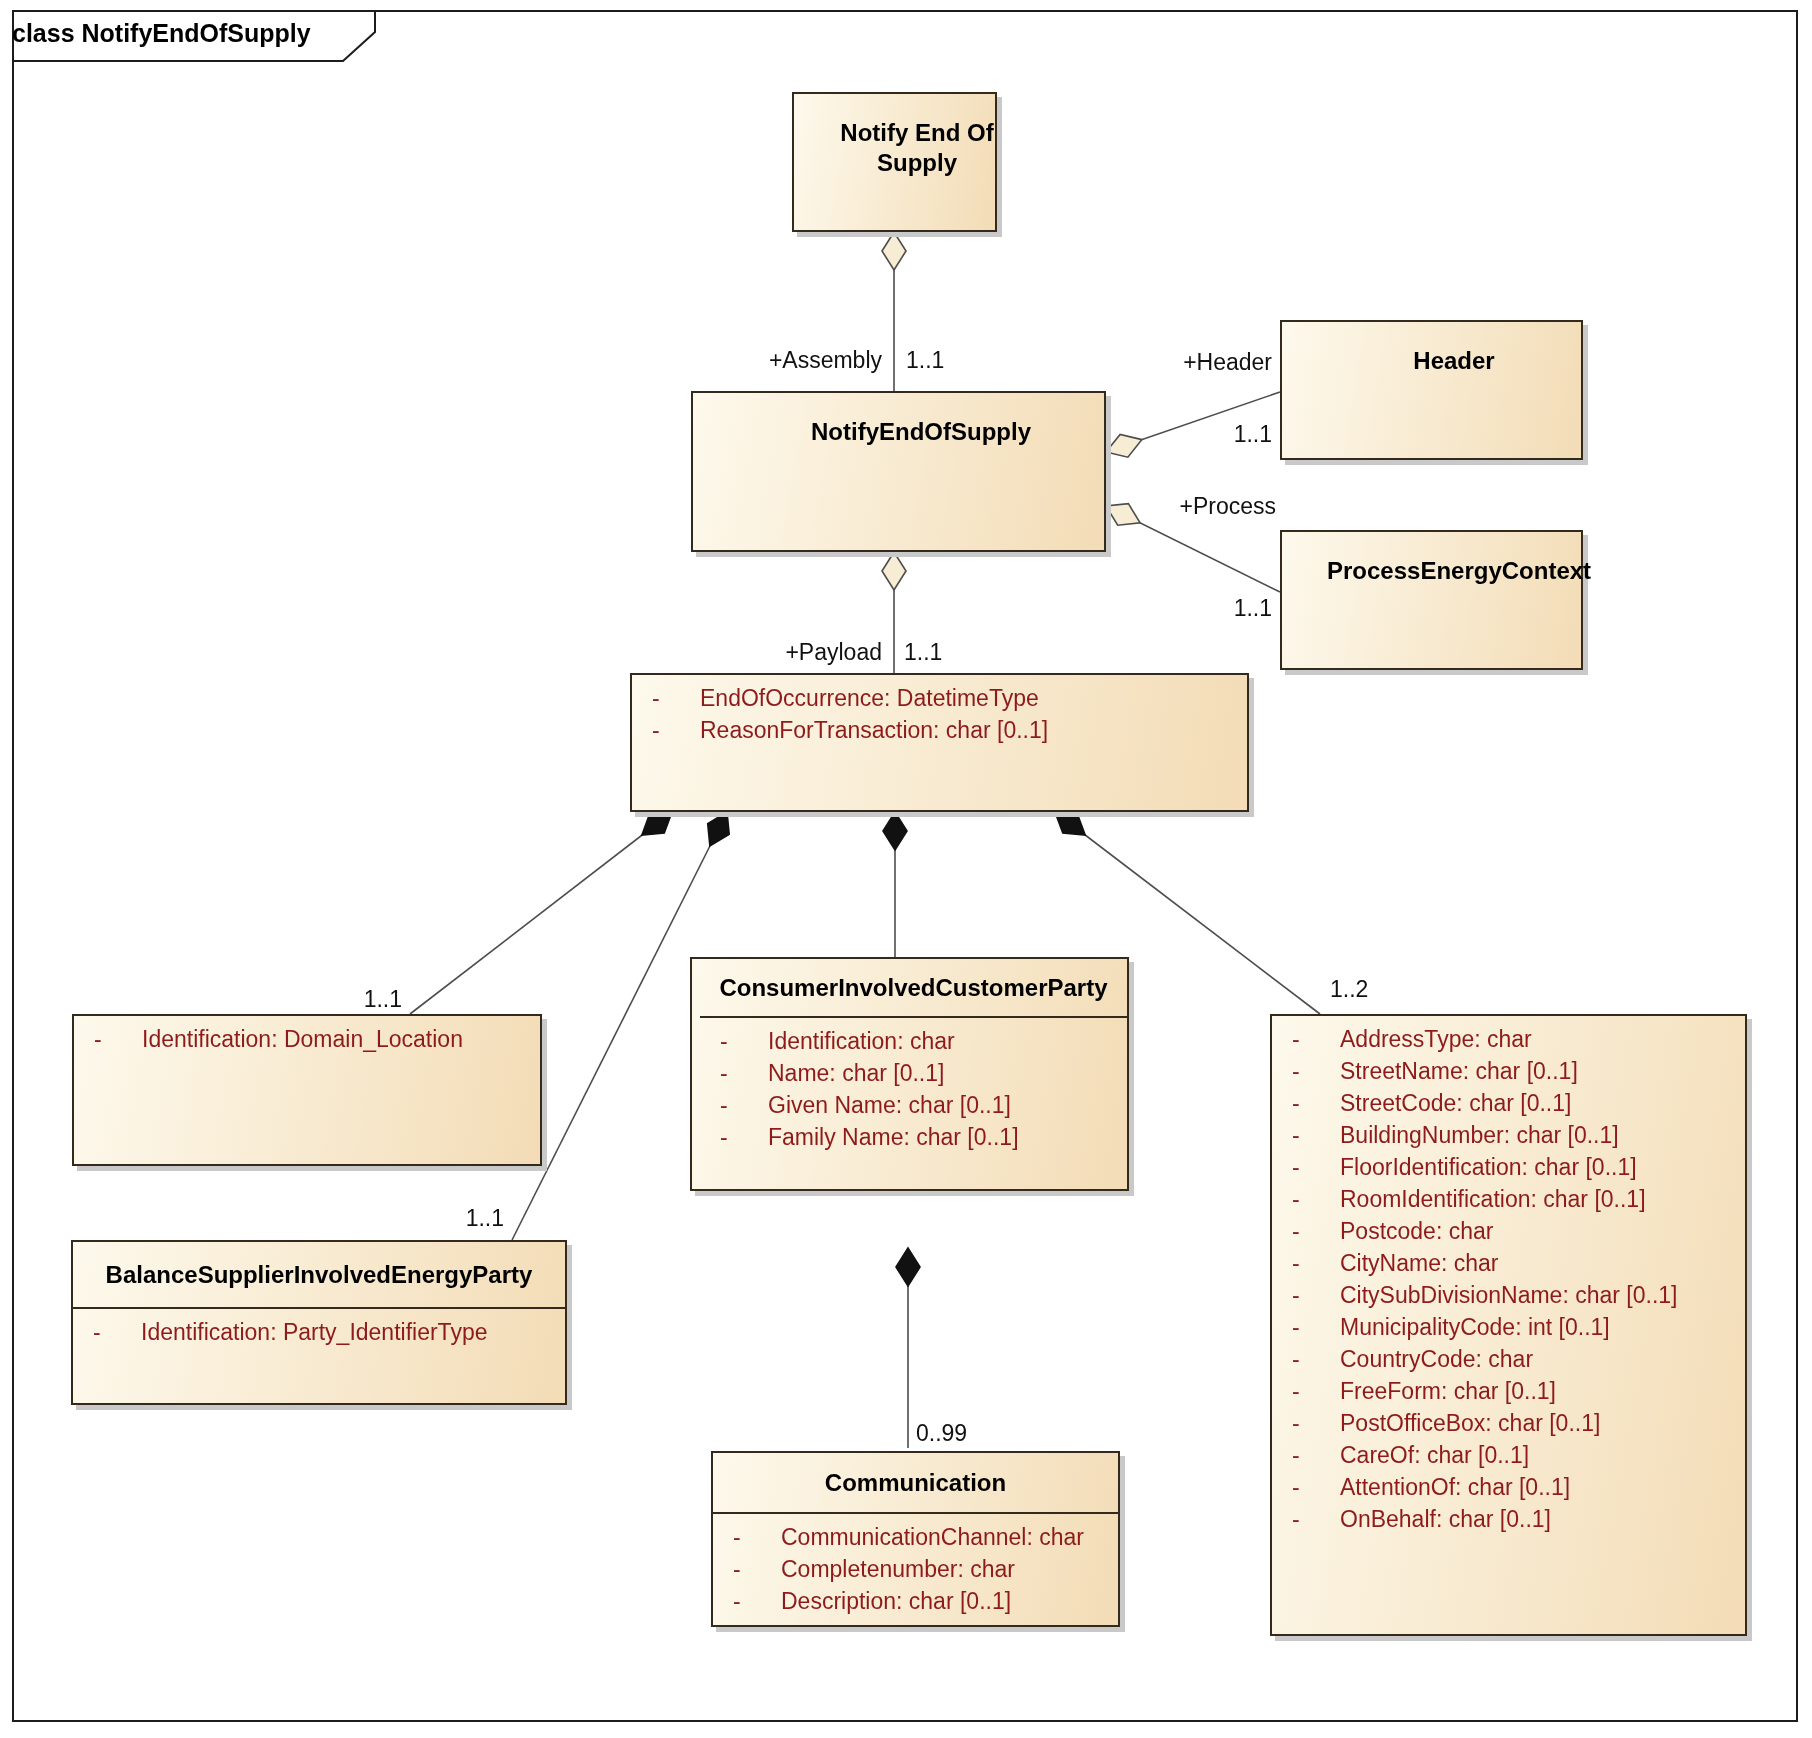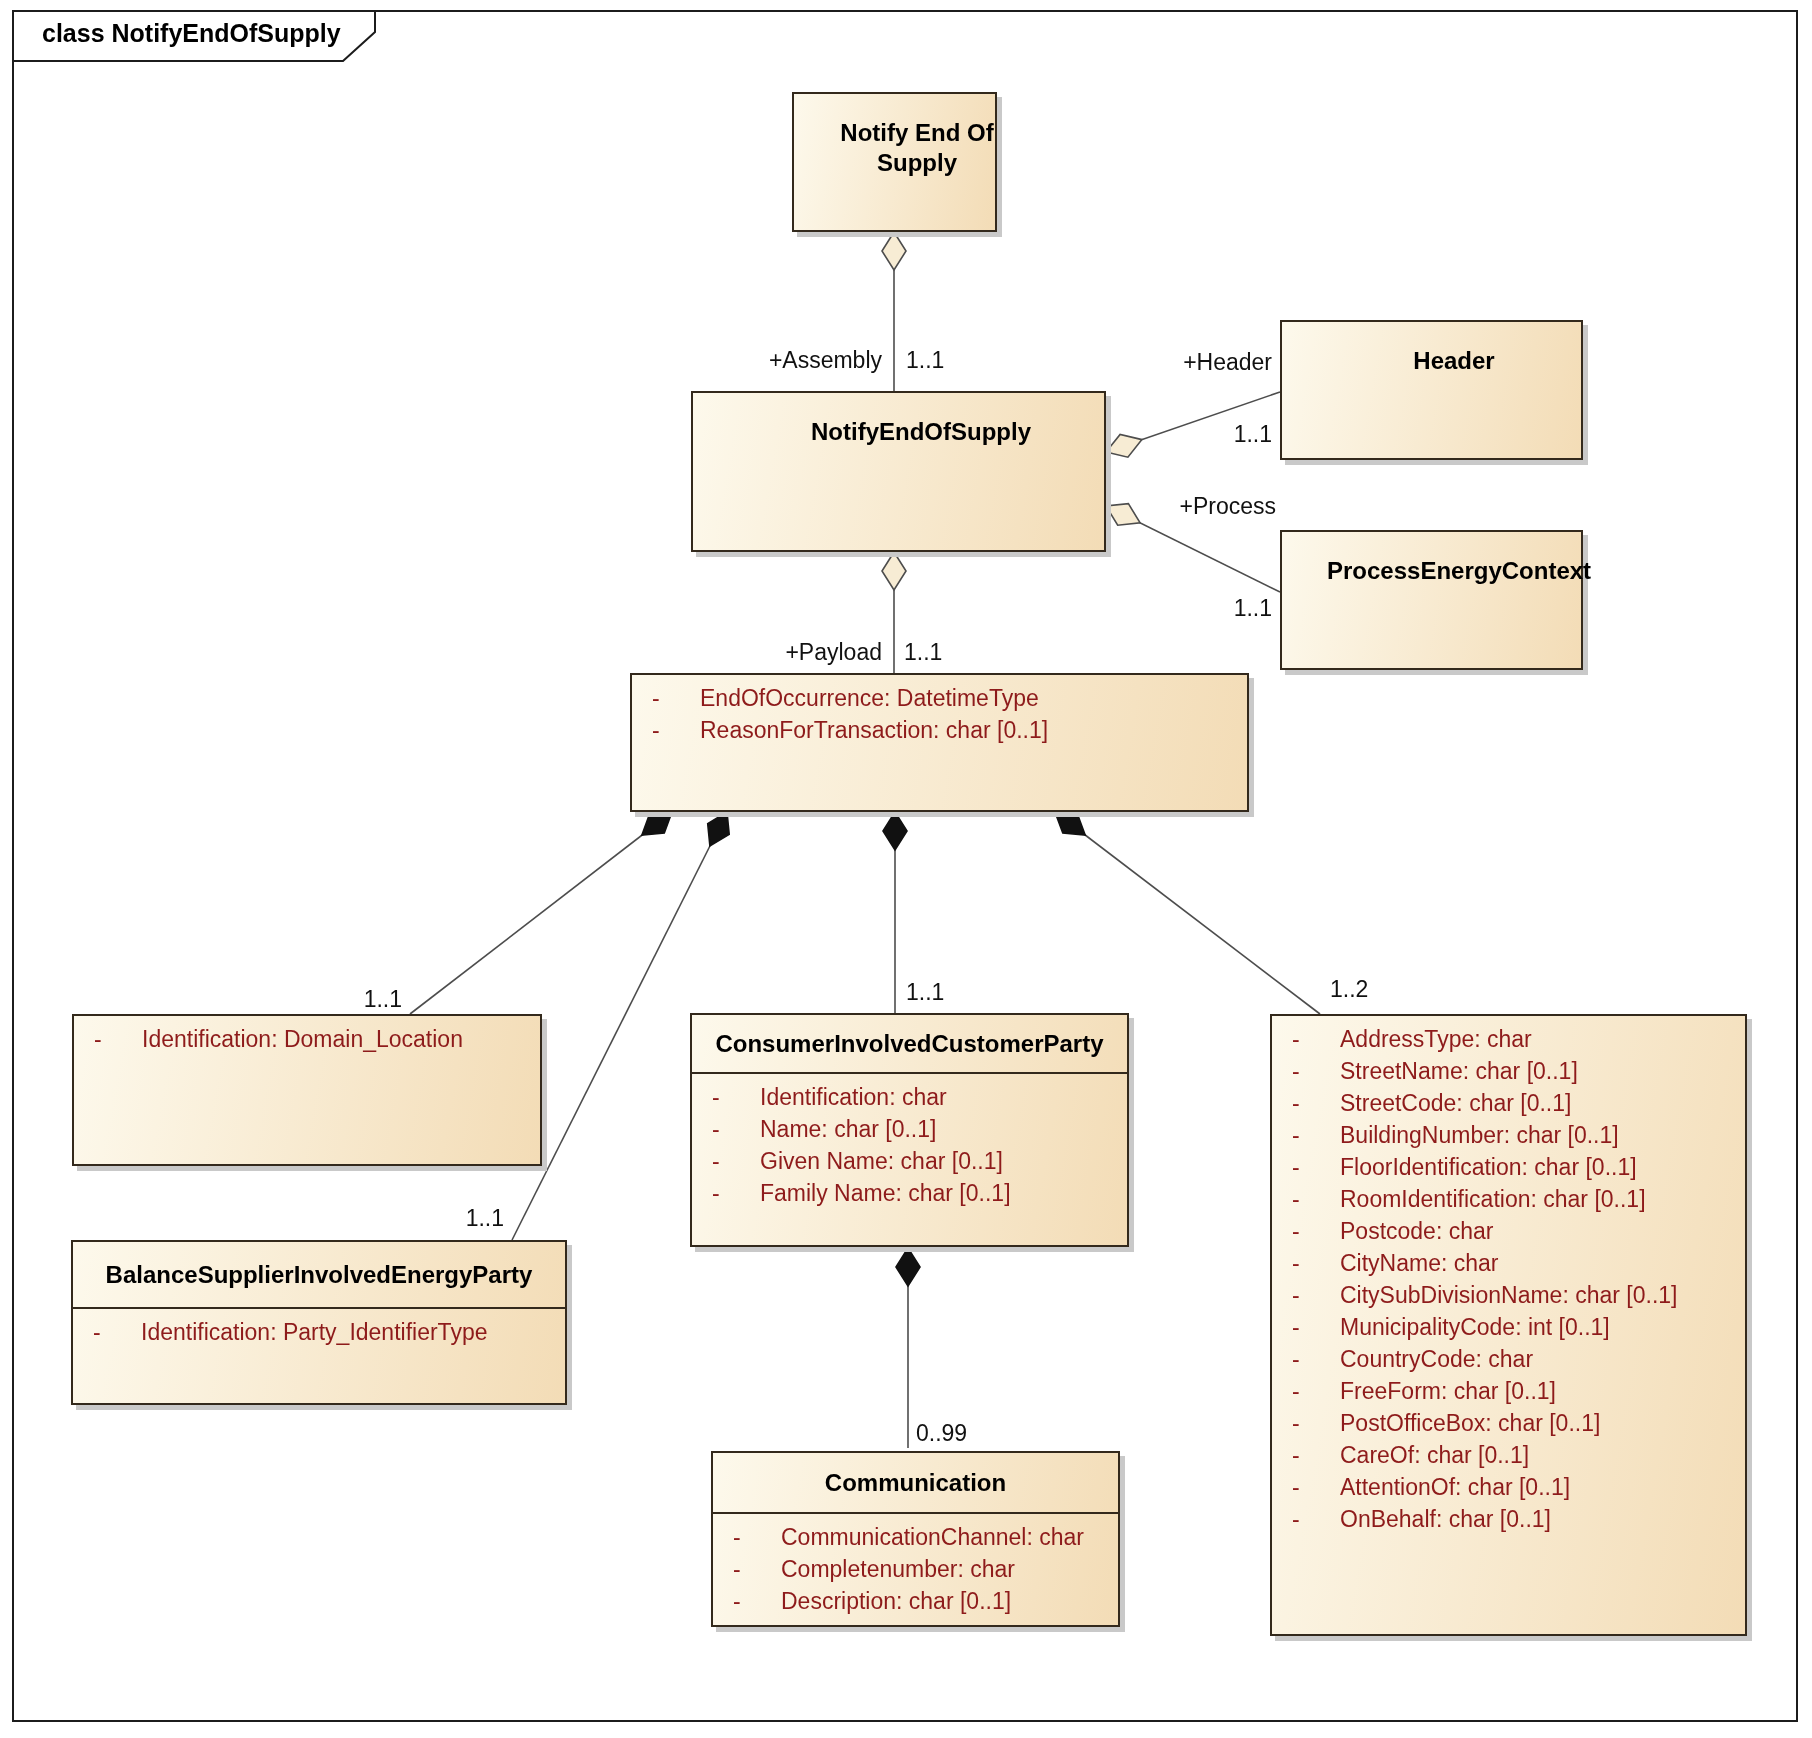--- a/index.html
+++ b/index.html
@@ -5,21 +5,21 @@
   html,body{margin:0;padding:0;background:#ffffff;}
   body{width:1812px;height:1738px;position:relative;overflow:hidden;
        font-family:"Liberation Sans","DejaVu Sans",sans-serif;}
   #stage{position:absolute;left:0;top:0;width:1812px;height:1738px;}
 
   .frame{position:absolute;left:12px;top:10px;width:1786px;height:1712px;
          border:2px solid #1c1c1c;box-sizing:border-box;background:#ffffff;}
 
   .title-tab{position:absolute;left:12px;top:10px;width:382px;height:54px;}
   .title-tab svg{position:absolute;left:0;top:0;}
-  .tab-text{position:absolute;left:30px;top:9px;font-size:25px;font-weight:bold;color:#000;
+  .tab-text{position:absolute;left:0;top:9px;font-size:25px;font-weight:bold;color:#000;
             white-space:nowrap;letter-spacing:0px;}
 
   #rel-layer{position:absolute;left:0;top:0;width:1812px;height:1738px;pointer-events:none;}
   #rel-layer text{font-family:"Liberation Sans","DejaVu Sans",sans-serif;font-size:23px;}
 
   #class-layer{position:absolute;left:0;top:0;width:1812px;height:1738px;}
 
   .uml-class{position:absolute;box-sizing:border-box;
              background:linear-gradient(100deg,var(--fillL) 0%,var(--fillD) 100%);
              border:2px solid var(--bdr);
@@ -118,21 +118,21 @@
         <div class="uml-title with-divider" style="height: 67px;">
           <div>BalanceSupplierInvolvedEnergyParty</div>
         </div>
         <div class="uml-attrs">
           <div class="uml-attr">
             <span class="dash">-</span>
             <span>Identification: Party_IdentifierType</span>
           </div>
         </div>
       </div>
-      <div class="uml-class" style="left: 690px; top: 1013px; width: 439px; height: 234px;">
+      <div class="uml-class" style="left: 690px; top: 957px; width: 439px; height: 234px; padding-left: 8px;">
         <div class="uml-title with-divider" style="height: 59px;">
           <div>ConsumerInvolvedCustomerParty</div>
         </div>
         <div class="uml-attrs">
           <div class="uml-attr">
             <span class="dash">-</span>
             <span>Identification: char</span>
           </div>
           <div class="uml-attr">
             <span class="dash">-</span>

